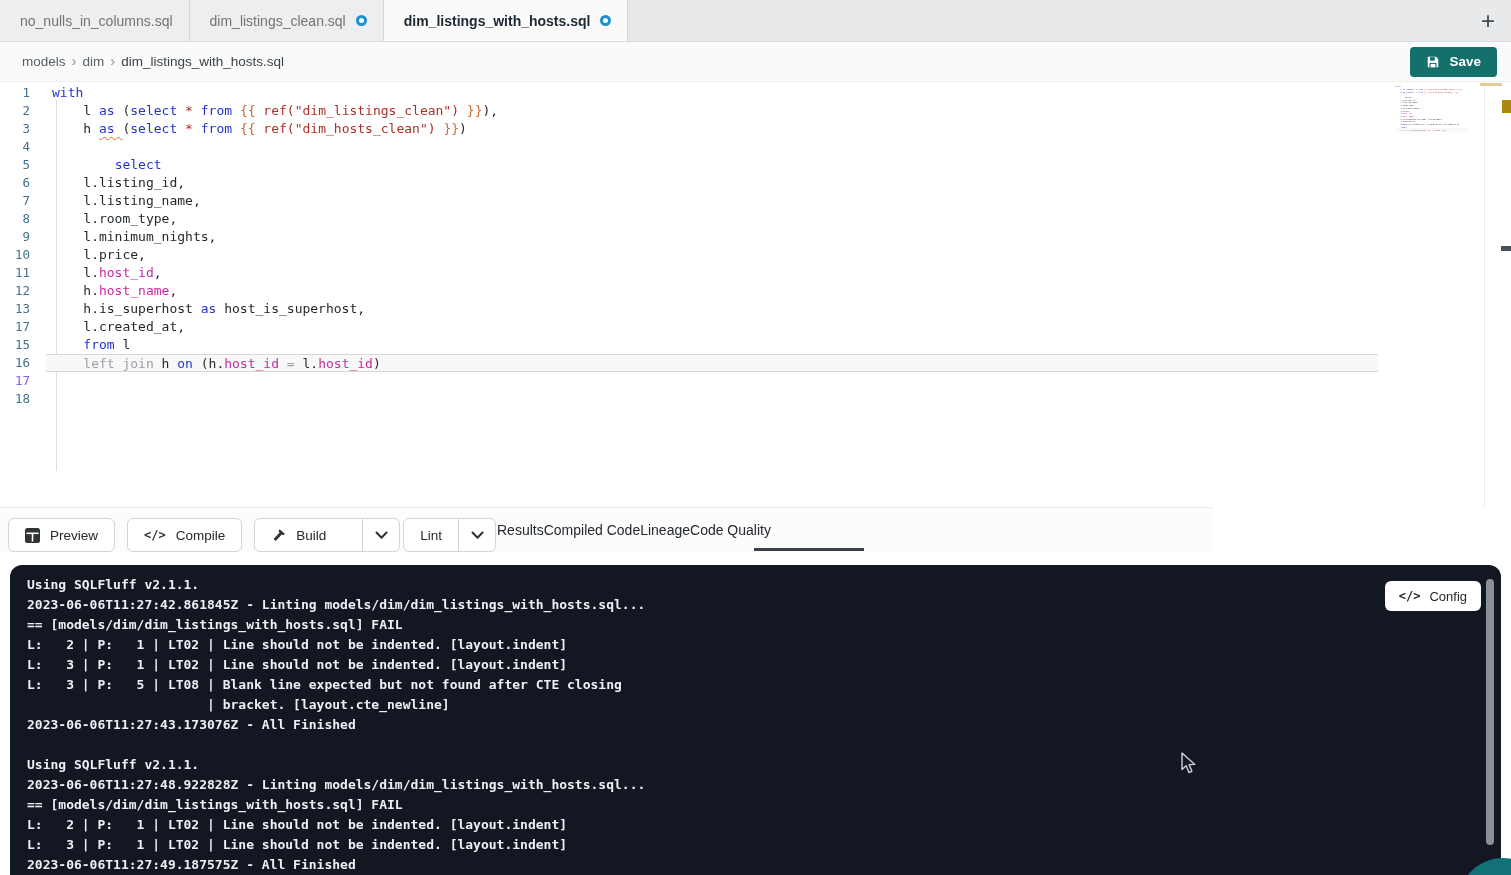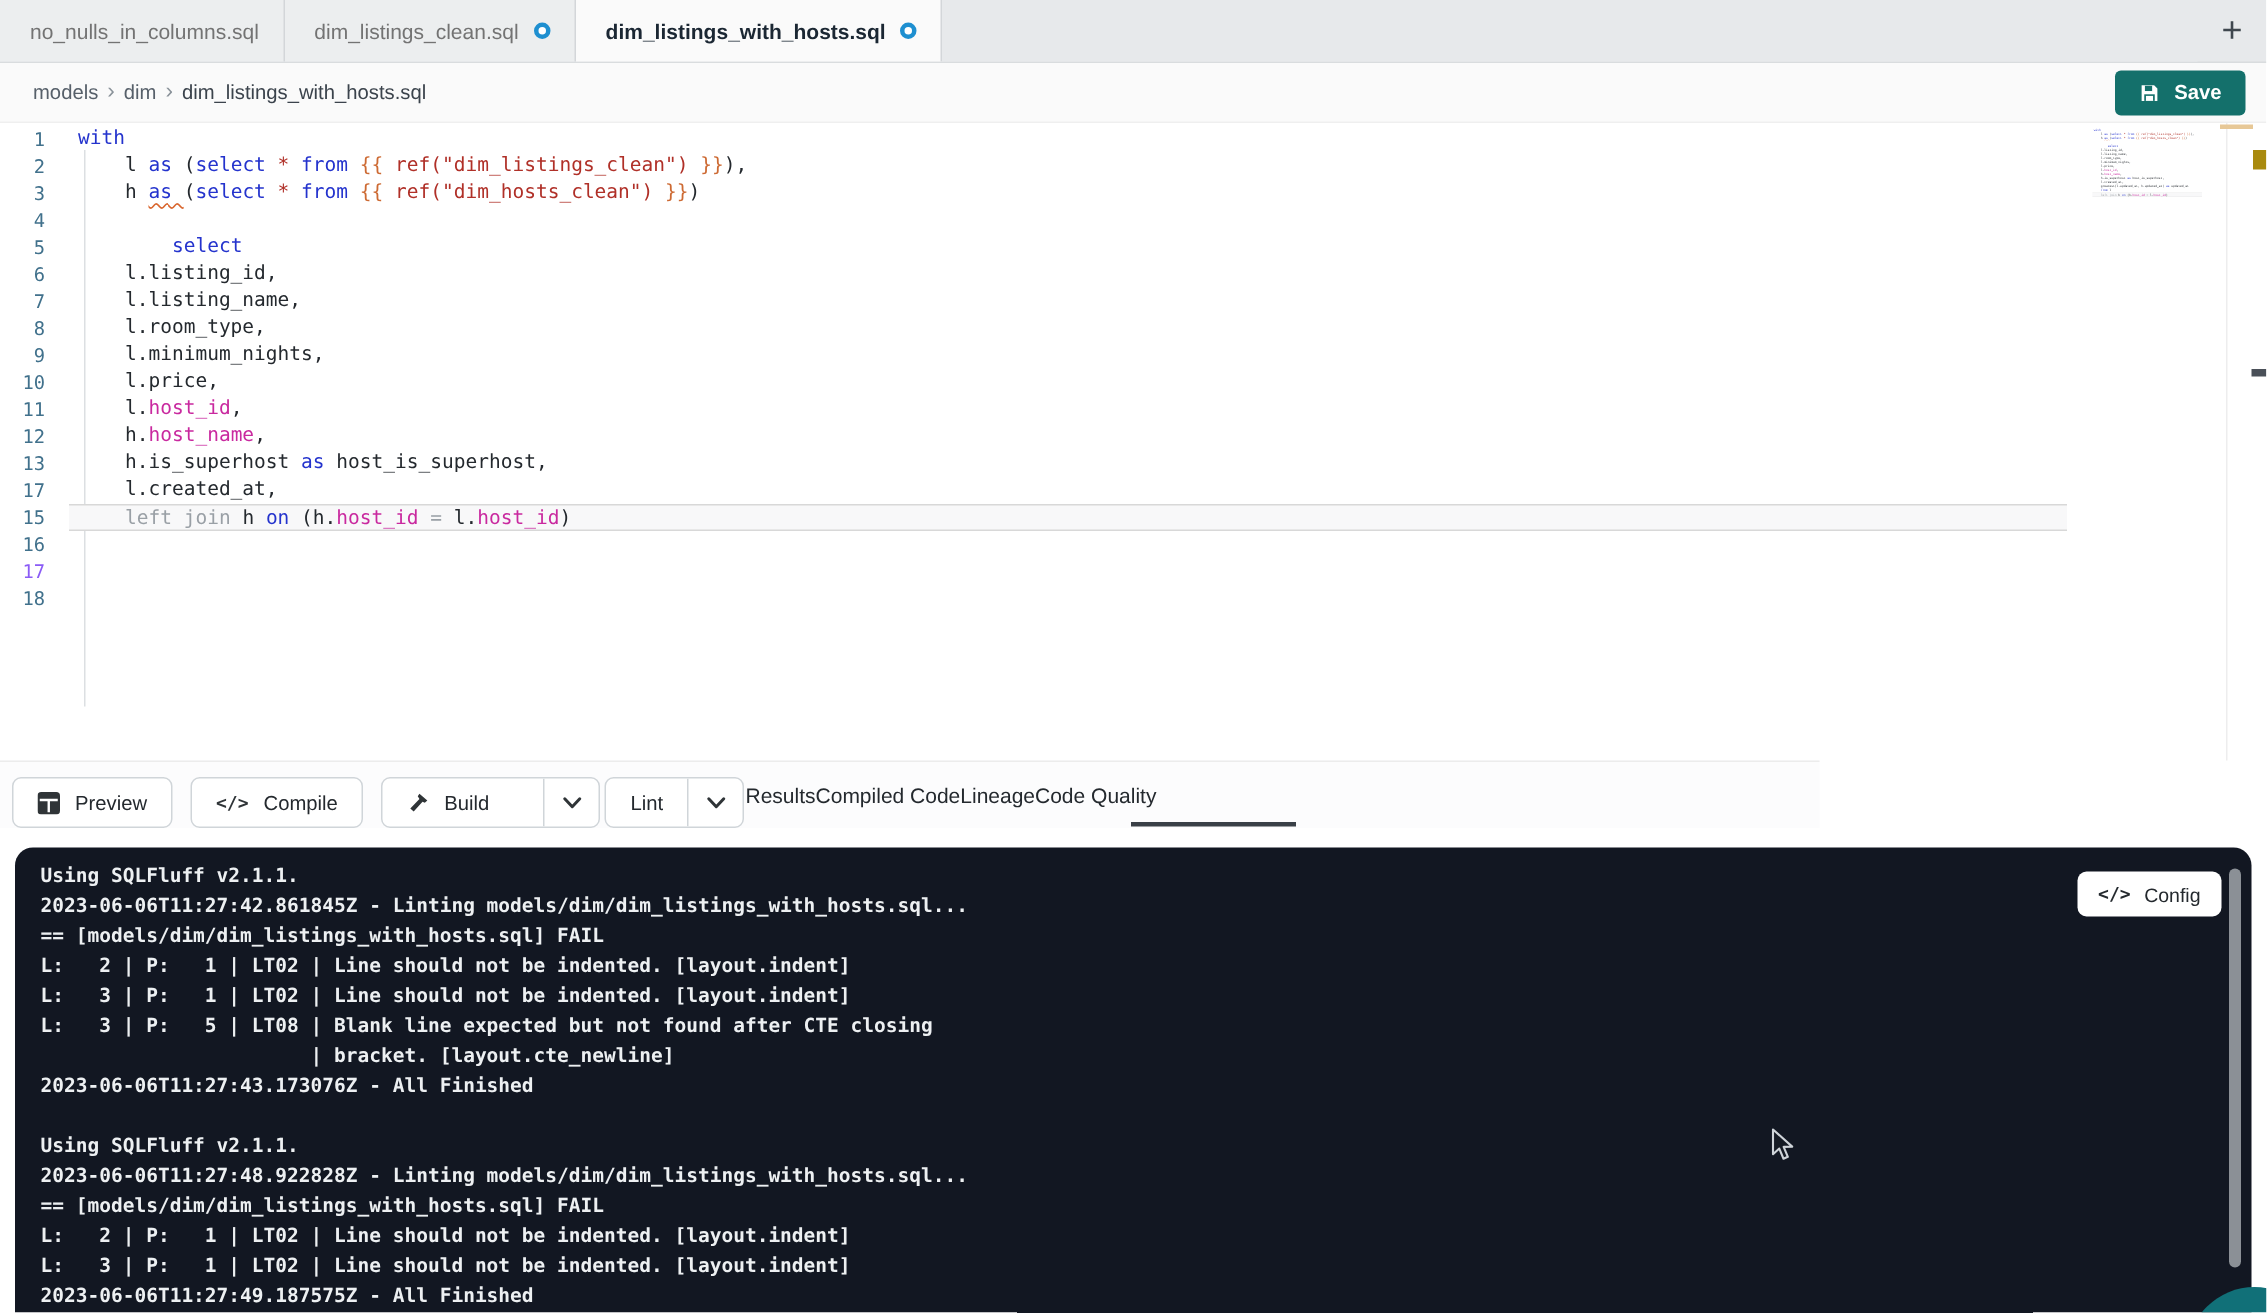--- a/index.html
+++ b/index.html
@@ -209,20 +209,21 @@
         <div class="code-line"><span class="tok-id">        </span><span class="tok-kw">select</span></div>
         <div class="code-line"><span class="tok-id">    l.listing_id,</span></div>
         <div class="code-line"><span class="tok-id">    l.listing_name,</span></div>
         <div class="code-line"><span class="tok-id">    l.room_type,</span></div>
         <div class="code-line"><span class="tok-id">    l.minimum_nights,</span></div>
         <div class="code-line"><span class="tok-id">    l.price,</span></div>
         <div class="code-line"><span class="tok-id">    l.</span><span class="tok-attr">host_id</span><span class="tok-id">,</span></div>
         <div class="code-line"><span class="tok-id">    h.</span><span class="tok-attr">host_name</span><span class="tok-id">,</span></div>
         <div class="code-line"><span class="tok-id">    h.is_superhost </span><span class="tok-kw">as</span><span class="tok-id"> host_is_superhost,</span></div>
         <div class="code-line"><span class="tok-id">    l.created_at,</span></div>
+        <div class="code-line"><span class="tok-id">    </span><span class="tok-kw">from</span><span class="tok-id"> l</span></div>
         <div class="code-line active"><span class="tok-id">    </span><span class="tok-dim">left join</span><span class="tok-id"> h </span><span class="tok-kw">on</span><span class="tok-id"> (h.</span><span class="tok-attr">host_id</span><span class="tok-id"> </span><span class="tok-dim">=</span><span class="tok-id"> l.</span><span class="tok-attr">host_id</span><span class="tok-id">)</span></div>
         <div class="code-line"></div>
       </div>
     <div class="editor-vsep"></div>
     <div class="minimap">
       <div class="minimap-inner" id="minimap-mount">
           <div class="code-lines" id="code-mount">
             <div class="code-line"><span class="tok-kw">with</span></div>
             <div class="code-line"><span class="tok-id">    l </span><span class="tok-kw">as</span><span class="tok-id"> (</span><span class="tok-kw">select</span><span class="tok-id"> </span><span class="tok-star">*</span><span class="tok-id"> </span><span class="tok-kw">from</span><span class="tok-id"> </span><span class="tok-brace">{{</span><span class="tok-id"> </span><span class="tok-jinja">ref("dim_listings_clean")</span><span class="tok-id"> </span><span class="tok-brace">}}</span><span class="tok-id">),</span></div>
             <div class="code-line"><span class="tok-id">    h </span><span class="tok-kw tok-err">as </span><span class="tok-id">(</span><span class="tok-kw">select</span><span class="tok-id"> </span><span class="tok-star">*</span><span class="tok-id"> </span><span class="tok-kw">from</span><span class="tok-id"> </span><span class="tok-brace">{{</span><span class="tok-id"> </span><span class="tok-jinja">ref("dim_hosts_clean")</span><span class="tok-id"> </span><span class="tok-brace">}}</span><span class="tok-id">)</span></div>

